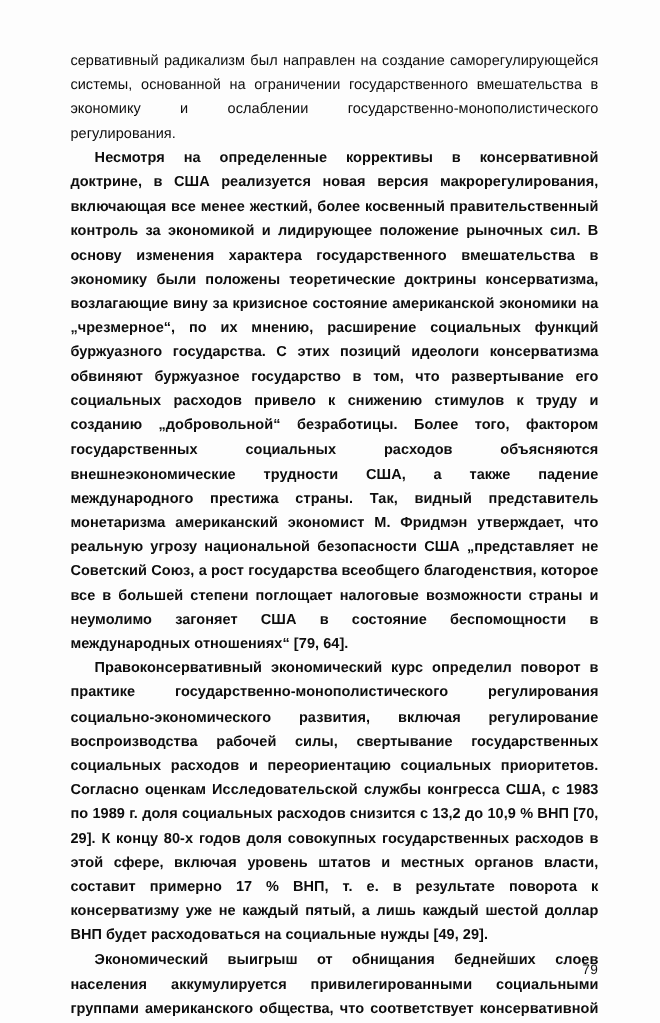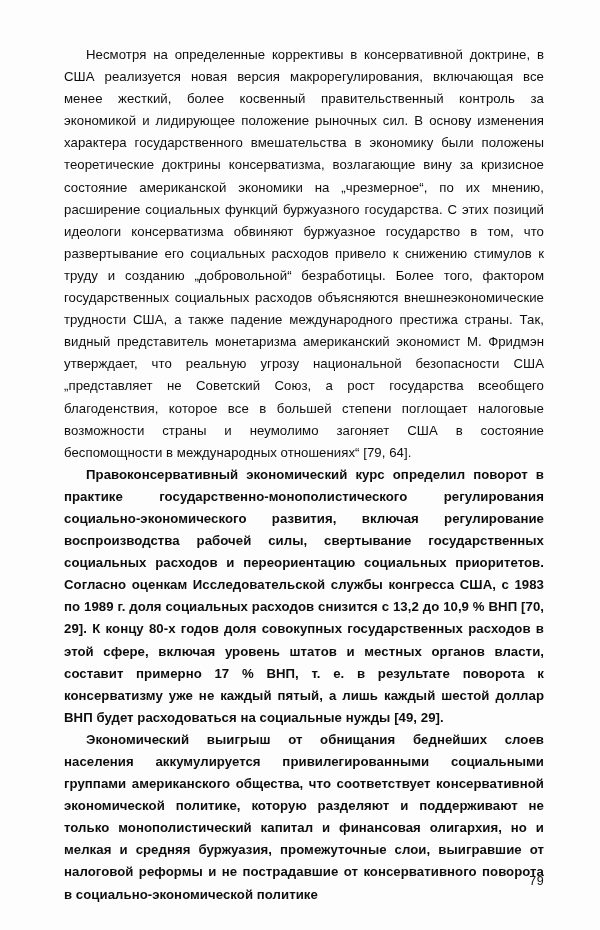--- a/index.html
+++ b/index.html
@@ -49,20 +49,21 @@
     color: #111111;
     letter-spacing: 0.4px;
   }
 </style>
 </head>
 <body>
 
 <div class="page">
 
   <div class="body-text">
+    <p class="para">сервативный радикализм был направлен на создание саморегулирующейся системы, основанной на ограничении государственного вмешательства в экономику и ослаблении государственно-монополистического регулирования.</p>
     <p class="para indent">Несмотря на определенные коррективы в консервативной доктрине, в США реализуется новая версия макрорегулирования, включающая все менее жесткий, более косвенный правительственный контроль за экономикой и лидирующее положение рыночных сил. В основу изменения характера государственного вмешательства в экономику были положены теоретические доктрины консерватизма, возлагающие вину за кризисное состояние американской экономики на „чрезмерное“, по их мнению, расширение социальных функций буржуазного государства. С этих позиций идеологи консерватизма обвиняют буржуазное государство в том, что развертывание его социальных расходов привело к снижению стимулов к труду и созданию „добровольной“ безработицы. Более того, фактором государственных социальных расходов объясняются внешнеэкономические трудности США, а также падение международного престижа страны. Так, видный представитель монетаризма американский экономист М. Фридмэн утверждает, что реальную угрозу национальной безопасности США „представляет не Советский Союз, а рост государства всеобщего благоденствия, которое все в большей степени поглощает налоговые возможности страны и неумолимо загоняет США в состояние беспомощности в международных отношениях“ [79, 64].</p>
     <p class="para indent">Правоконсервативный экономический курс определил поворот в практике государственно-монополистического регулирования социально-экономического развития, включая регулирование воспроизводства рабочей силы, свертывание государственных социальных расходов и переориентацию социальных приоритетов. Согласно оценкам Исследовательской службы конгресса США, с 1983 по 1989 г. доля социальных расходов снизится с 13,2 до 10,9 % ВНП [70, 29]. К концу 80-х годов доля совокупных государственных расходов в этой сфере, включая уровень штатов и местных органов власти, составит примерно 17 % ВНП, т. е. в результате поворота к консерватизму уже не каждый пятый, а лишь каждый шестой доллар ВНП будет расходоваться на социальные нужды [49, 29].</p>
     <p class="para indent">Экономический выигрыш от обнищания беднейших слоев населения аккумулируется привилегированными социальными группами американского общества, что соответствует консервативной экономической политике, которую разделяют и поддерживают не только монополистический капитал и финансовая олигархия, но и мелкая и средняя буржуазия, промежуточные слои, выигравшие от налоговой реформы и не пострадавшие от консервативного поворота в социально-экономической политике</p>
   </div>
 
   <div class="page-number">79</div>
 
 </div>
 
 </body></html>

